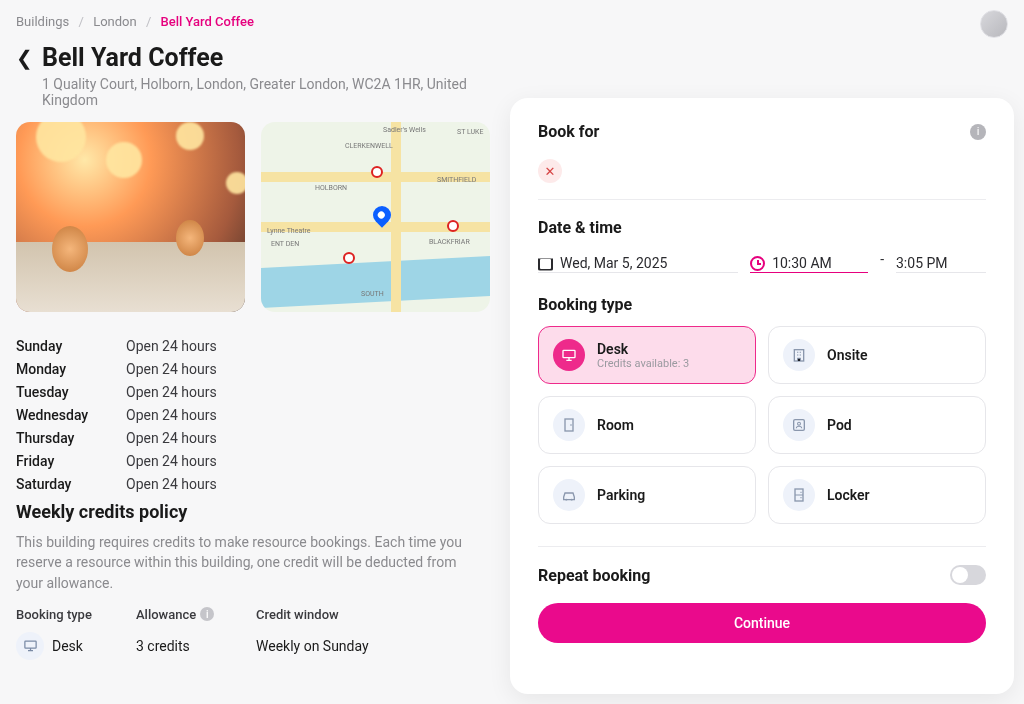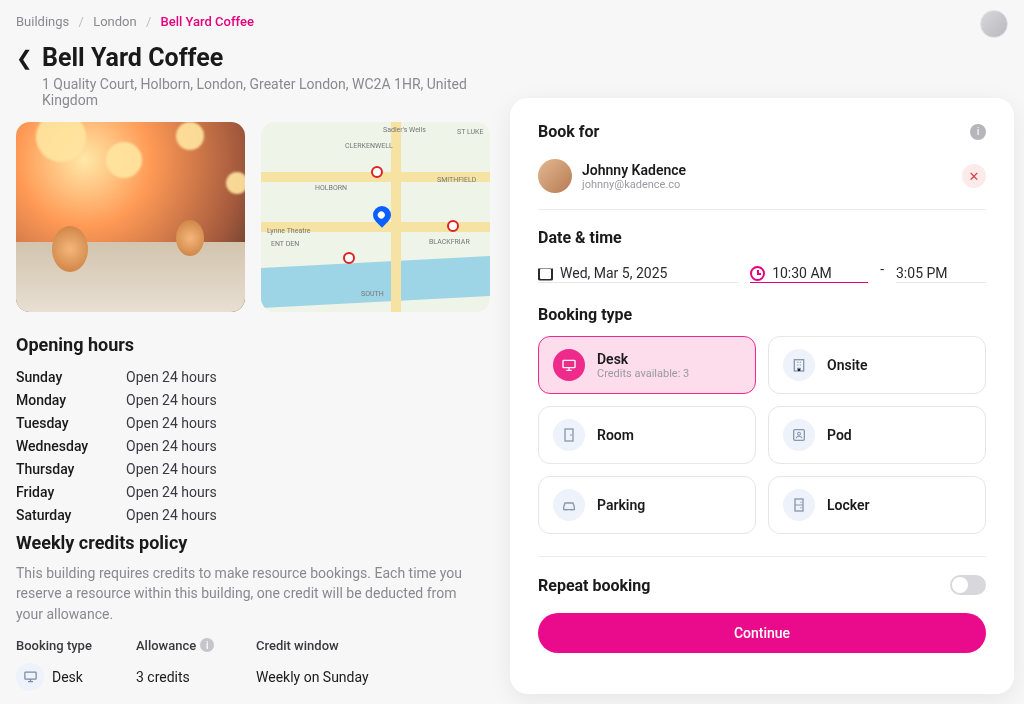--- a/index.html
+++ b/index.html
@@ -239,21 +239,20 @@
         <span class="label" style="left:10px; top:118px;">ENT DEN</span>
         <span class="label" style="left:168px; top:116px;">BLACKFRIAR</span>
         <span class="label" style="left:100px; top:168px;">SOUTH</span>
         <div class="metro" style="left:110px; top:44px;"></div>
         <div class="metro" style="left:82px; top:130px;"></div>
         <div class="metro" style="left:186px; top:98px;"></div>
         <div class="pin"></div>
       </div>
     </div>
 
-    <h2 class="section">Opening hours</h2>
     <div class="hours">
       <div class="hours-row">
           <span class="day">Sunday</span>
           <span class="val">Open 24 hours</span>
         </div>
       <div class="hours-row">
           <span class="day">Monday</span>
           <span class="val">Open 24 hours</span>
         </div>
       <div class="hours-row">
@@ -302,27 +301,20 @@
       <span class="col3">Weekly on Sunday</span>
     </div>
   </div>
 
   <div class="right">
     <div class="sect-head">
       <div class="sect-title">Book for</div>
       <div class="info-dot">i</div>
     </div>
     <div class="user-row">
-      <div class="user-left">
-        <div class="user-avatar"></div>
-        <div>
-          <div class="user-name">Johnny Kadence</div>
-          <div class="user-mail">johnny@kadence.co</div>
-        </div>
-      </div>
       <div class="close-x">✕</div>
     </div>
     <div class="divider"></div>
 
     <div class="sect-title">Date &amp; time</div>
     <div class="dt-row">
       <div class="dt-field dt-date">
         <span class="dt-icon cal-icon"></span>
         <span>Wed, Mar 5, 2025</span>
       </div>

